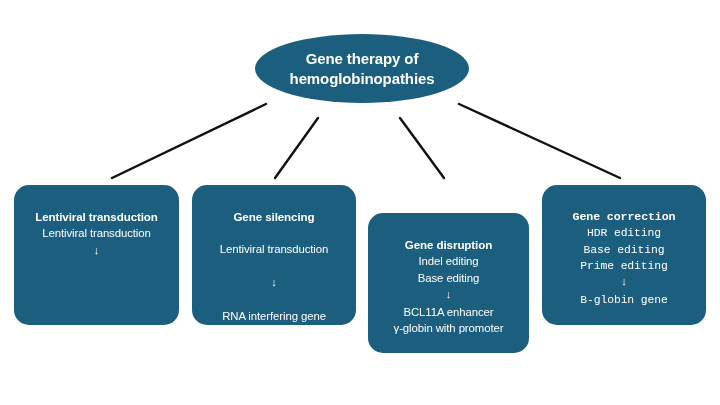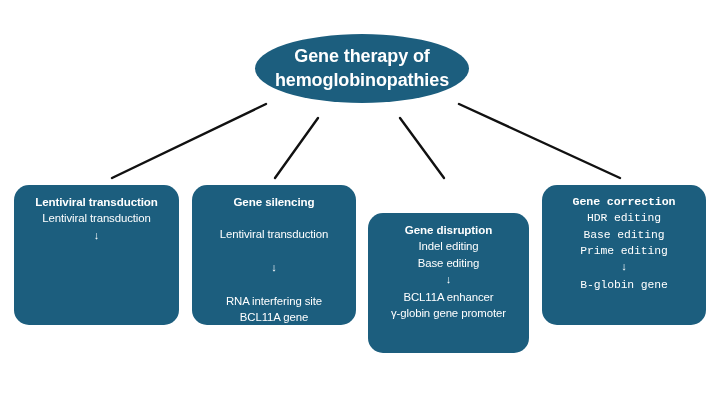--- a/index.html
+++ b/index.html
@@ -42,38 +42,38 @@
     width: 214px;
     height: 69px;
     background: #1c5e7e;
     border-radius: 50% / 50%;
     display: flex;
     flex-direction: column;
     align-items: center;
     justify-content: center;
     color: #ffffff;
     font-weight: bold;
-    font-size: 18px;
+    font-size: 15px;
     line-height: 1.32;
     text-align: center;
     letter-spacing: -0.1px;
   }
 
   
   .branch-box {
     position: absolute;
     top: 185px;
     height: 140px;
     background: #1c5e7e;
     border-radius: 15px;
     color: #ffffff;
     display: flex;
     flex-direction: column;
     align-items: center;
-    padding-top: 9px;
+    padding-top: 24px;
     box-sizing: border-box;
     text-align: center;
   }
   #branch-box-0 { left: 14px;  width: 165px; }
   #branch-box-1 { left: 192px; width: 164px; gap: 16px; }
   #branch-box-2 { left: 368px; width: 161px; margin-top: 28px; }
   #branch-box-3 { left: 542px; width: 164px; font-family: Liberation Mono, monospace; }
 
   .branch-title {
     font-weight: bold;
@@ -122,35 +122,35 @@
     <div class="branch-arrow">↓</div>
   </div>
 
   <div class="branch-box" id="branch-box-1">
     <div class="branch-title">Gene silencing</div>
     <div class="branch-methods">
       <div class="branch-line">Lentiviral transduction</div>
     </div>
     <div class="branch-arrow">↓</div>
     <div class="branch-targets">
-      <div class="branch-line">RNA interfering site</div>
+      <div class="branch-line">RNA interfering gene</div>
       <div class="branch-line">BCL11A gene</div>
     </div>
   </div>
 
   <div class="branch-box" id="branch-box-2">
     <div class="branch-title">Gene disruption</div>
     <div class="branch-methods">
       <div class="branch-line">Indel editing</div>
       <div class="branch-line">Base editing</div>
     </div>
     <div class="branch-arrow">↓</div>
     <div class="branch-targets">
       <div class="branch-line">BCL11A enhancer</div>
-      <div class="branch-line">γ-globin gene promoter</div>
+      <div class="branch-line">γ-globin with promoter</div>
     </div>
   </div>
 
   <div class="branch-box" id="branch-box-3">
     <div class="branch-title">Gene correction</div>
     <div class="branch-methods">
       <div class="branch-line">HDR editing</div>
       <div class="branch-line">Base editing</div>
       <div class="branch-line">Prime editing</div>
     </div>

